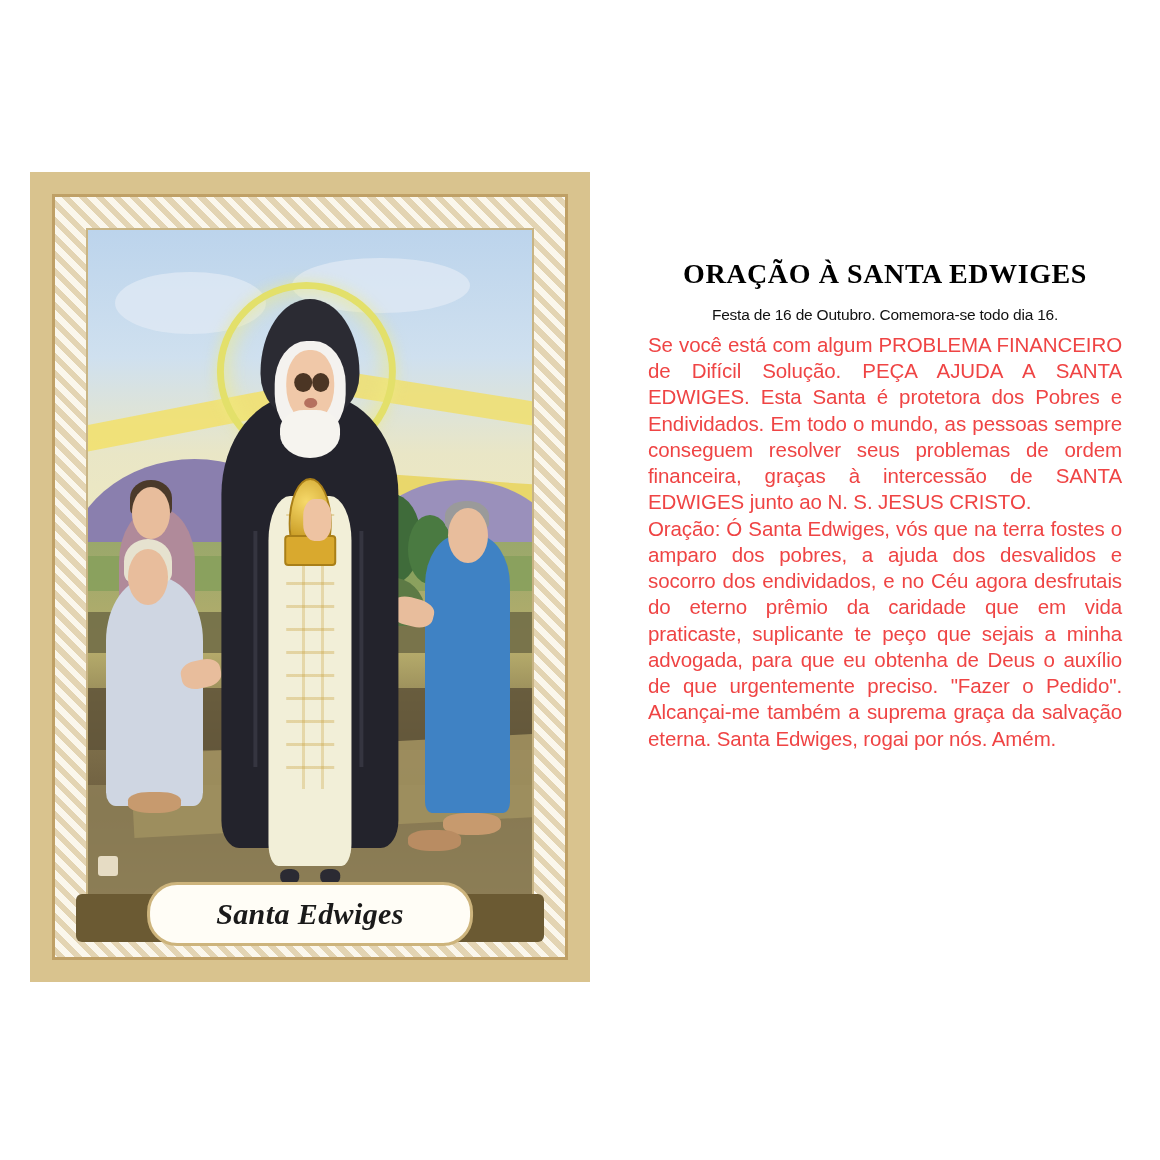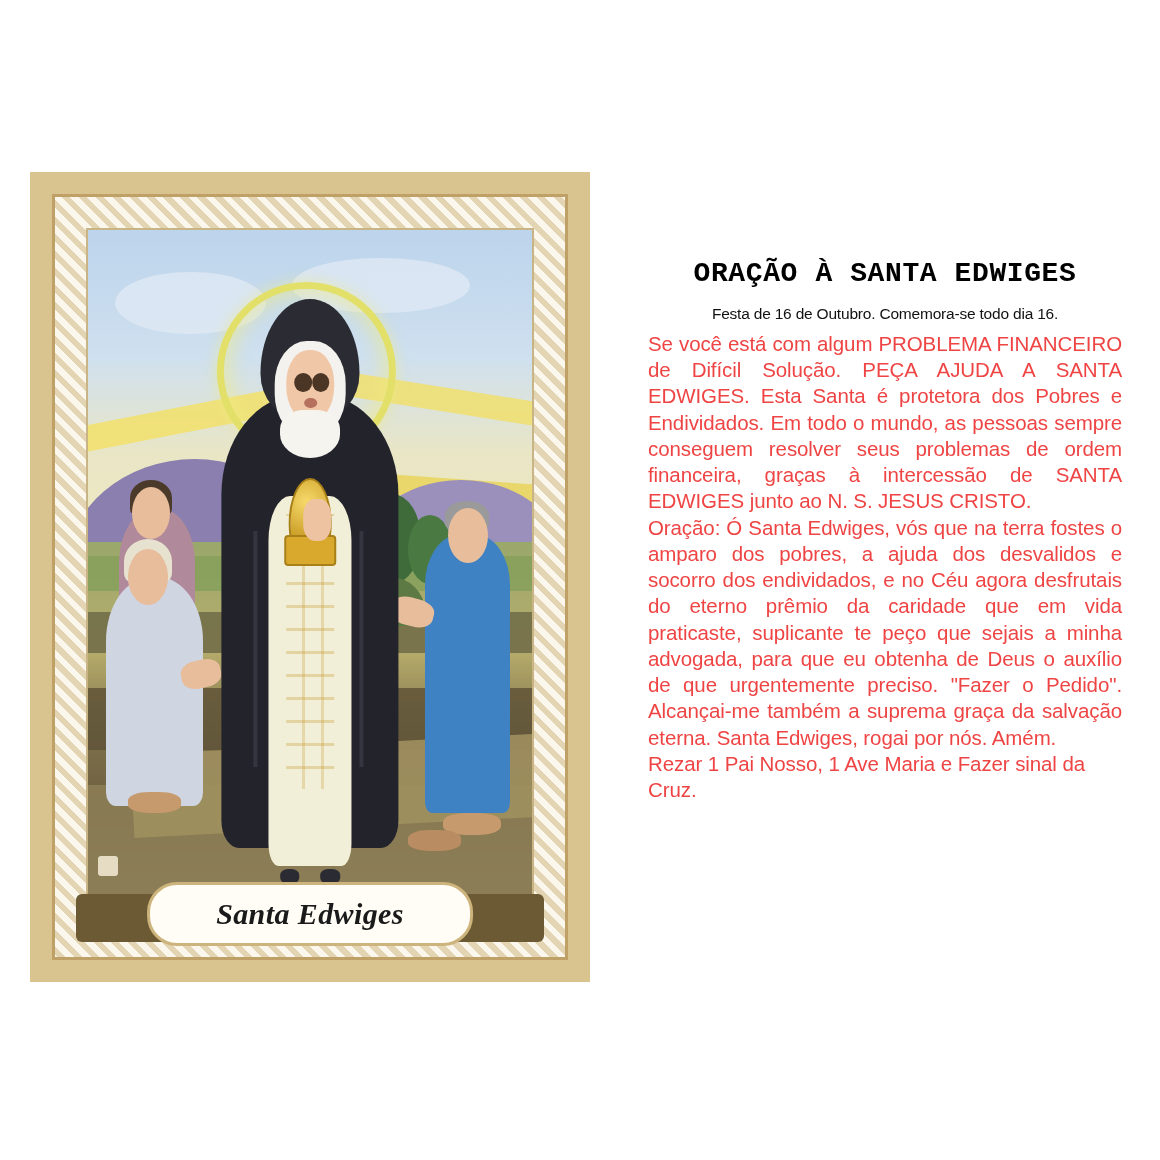--- a/index.html
+++ b/index.html
@@ -287,21 +287,21 @@
   }
 
   
   .prayer {
     position: absolute;
     left: 648px;
     top: 258px;
     width: 474px;
   }
   .prayer-title {
-    font-family: Liberation Mono, monospace;
+    font-family: Liberation Serif, serif;
     font-weight: bold;
     font-size: 28px;
     letter-spacing: .6px;
     color: #000;
     text-align: center;
     margin: 0 0 12px 0;
     white-space: nowrap;
   }
   .prayer-feast {
     font-family: "Liberation Sans", sans-serif;
@@ -400,15 +400,14 @@
     </div>
   </div>
 </div>
 
 <div class="prayer">
   <h1 class="prayer-title">ORAÇÃO À SANTA EDWIGES</h1>
   <div class="prayer-feast">Festa de 16 de Outubro. Comemora-se todo dia 16.</div>
   <div class="prayer-body">
     <p>Se você está com algum    PROBLEMA FINANCEIRO de Difícil Solução. PEÇA AJUDA A SANTA EDWIGES. Esta Santa é protetora dos Pobres e Endividados. Em todo o mundo, as pessoas sempre conseguem resolver seus problemas de ordem  financeira, graças à intercessão de SANTA EDWIGES junto ao N. S.  JESUS CRISTO.</p>
     <p>Oração: Ó Santa Edwiges, vós que na terra fostes o amparo dos pobres, a ajuda dos desvalidos e   socorro dos endividados, e no Céu agora desfrutais do eterno   prêmio da caridade que  em  vida praticaste, suplicante te peço que sejais a minha advogada, para que eu obtenha de Deus o auxílio de que urgentemente preciso. "Fazer o    Pedido". Alcançai-me também a suprema graça da salvação eterna. Santa  Edwiges, rogai por nós. Amém.</p>
-    <p class="last">Rezar 1 Pai Nosso, 1 Ave Maria  e Fazer sinal da Cruz.</p>
   </div>
 </div>
 
 </body></html>

